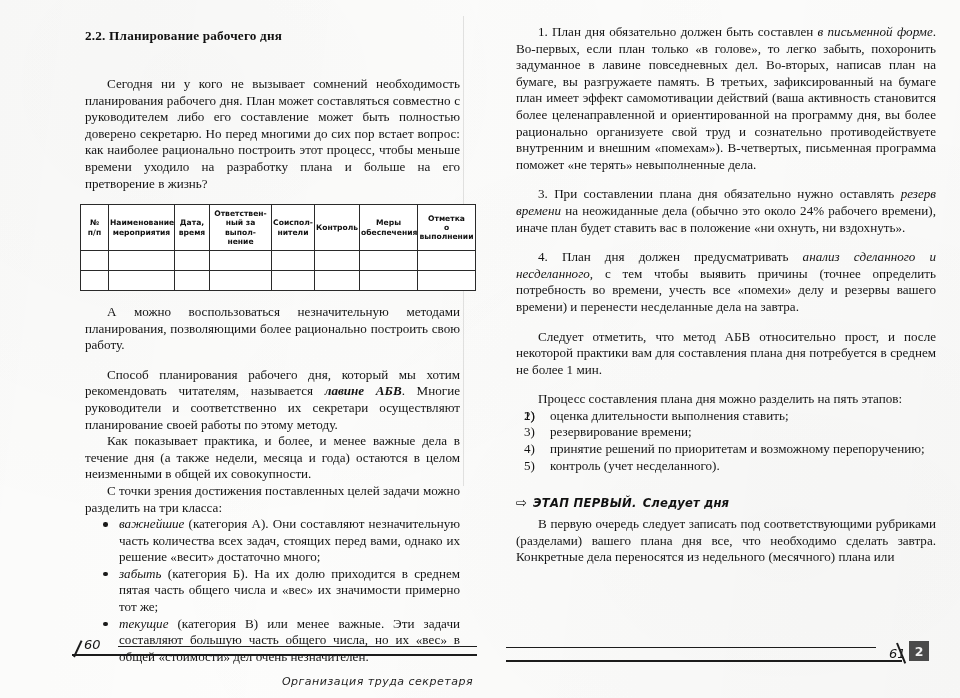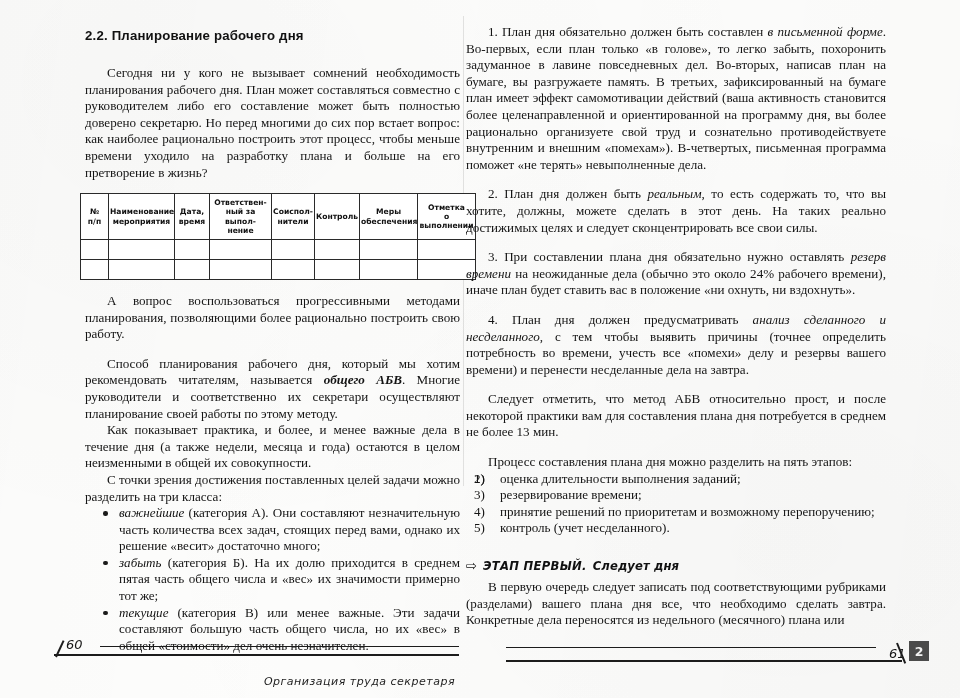--- a/index.html
+++ b/index.html
@@ -43,24 +43,24 @@
     left: 0; top: 0;
     width: 960px;
     height: 698px;
   }
   .col {
     position: absolute;
     top: 0;
     height: 698px;
   }
   .col-left  { left: 58px;  width: 405px; }
-  .col-right { left: 466px; width: 425px; }
+  .col-right { left: 516px; width: 425px; }
 
   .section-title {
-    font-family: Liberation Sans, sans-serif;
+    font-family: Liberation Serif, serif;
     font-weight: bold;
     font-size: 13.2px;
     letter-spacing: 0.2px;
     margin: 28px 0 0 27px;
     color: #111;
   }
 
   p.body {
     margin: 0;
     font-size: 13.1px;
@@ -164,21 +164,21 @@
     font-weight: normal;
     font-size: 13px;
     line-height: 1;
   }
   .stage-head .stage-main { letter-spacing: 0.3px; }
   .stage-head .stage-sub  { letter-spacing: 0.1px; }
 
   
   .footer-left {
     position: absolute;
-    left: 54px;
+    left: 72px;
     top: 640px;
     width: 405px;
     height: 30px;
   }
   .footer-left .rule {
     position: absolute;
     left: 0; top: 14px;
     width: 405px; height: 1.6px;
     background: #1c1c1c;
   }
@@ -270,21 +270,21 @@
 <div class="page">
   <div class="scan-noise"></div>
   <div class="gutter"></div>
 
   <div class="columns">
 
     <div class="col col-left">
 
       <div class="section-title">2.2. Планирование рабочего дня</div>
 
-      <div style="margin-left:27px; margin-top:22px; width:375px;">
+      <div style="margin-left:27px; margin-top:32px; width:375px;">
         <p class="body">Сегодня ни у кого не вызывает сомнений необходимость планирования рабочего дня. План может составляться совместно с руководителем либо его составление может быть полностью доверено секретарю. Но перед многими до сих пор встает вопрос: как наиболее рационально построить этот процесс, чтобы меньше времени уходило на разработку плана и больше на его претворение в жизнь?</p>
 
       </div>
 
       <div class="plan-table-wrap" style="margin-left:22px;">
         <table class="plan">
           <colgroup>
             <col style="width:28px">
               <col style="width:66px">
               <col style="width:35px">
@@ -325,23 +325,23 @@
               <td></td>
               <td></td>
               <td></td>
               <td></td>
             </tr>
           </tbody>
         </table>
       </div>
 
       <div style="margin-left:27px; margin-top:13px; width:375px;">
-        <p class="body">А вопрос воспользоваться прогрессивными методами планирования, позволяющими более рационально построить свою работу.</p>
-
-        <p class="body gap"><span>Способ планирования рабочего дня, который мы хотим рекомендовать читателям, называется </span><span class="bi">общего АБВ</span><span>. Многие руководители и соответственно их секретари осуществляют планирование своей работы по этому методу.</span></p>
+        <p class="body">А можно воспользоваться незначительную методами планирования, позволяющими более рационально построить свою работу.</p>
+
+        <p class="body gap"><span>Способ планирования рабочего дня, который мы хотим рекомендовать читателям, называется </span><span class="bi">лавине АБВ</span><span>. Многие руководители и соответственно их секретари осуществляют планирование своей работы по этому методу.</span></p>
 
         <p class="body tight">Как показывает практика, и более, и менее важные дела в течение дня (а также недели, месяца и года) остаются в целом неизменными в общей их совокупности.</p>
 
         <p class="body tight">С точки зрения достижения поставленных целей задачи можно разделить на три класса:</p>
 
         <ul class="bullets">
           <li>
             <span class="dot"></span><span class="ital">важнейшие</span><span> (категория А). Они составляют незначительную часть количества всех задач, стоящих перед вами, однако их решение «весит» достаточно много;</span>
           </li>
           <li>
@@ -353,36 +353,35 @@
         </ul>
 
       </div>
     </div>
 
     <div class="col col-right">
       <div style="margin-top:24px; width:420px;">
 
         <p class="body"><span>1. План дня обязательно должен быть составлен </span><span class="ital">в письменной форме</span><span>. Во-первых, если план только «в голове», то легко забыть, похоронить задуманное в лавине повседневных дел. Во-вторых, написав план на бумаге, вы разгружаете память. В третьих, зафиксированный на бумаге план имеет эффект самомотивации действий (ваша активность становится более целенаправленной и ориентированной на программу дня, вы более рационально организуете свой труд и сознательно противодействуете внутренним и внешним «помехам»). В-четвертых, письменная программа поможет «не терять» невыполненные дела.</span></p>
 
-        <p class="body gap"><span>2. План дня должен быть </span><span class="ital">реальным</span><span>, то есть содержать то, что вы хотите, должны, можете сделать в этот день. На таких реально достижимых целях и следует сконцентрировать все свои силы.</span></p>
 
         <p class="body gap"><span>3. При составлении плана дня обязательно нужно оставлять </span><span class="ital">резерв времени</span><span> на неожиданные дела (обычно это около 24% рабочего времени), иначе план будет ставить вас в положение «ни охнуть, ни вздохнуть».</span></p>
 
         <p class="body gap"><span>4. План дня должен предусматривать </span><span class="ital">анализ сделанного и несделанного</span><span>, с тем чтобы выявить причины (точнее определить потребность во времени, учесть все «помехи» делу и резервы вашего времени) и перенести несделанные дела на завтра.</span></p>
 
-        <p class="body gap">Следует отметить, что метод АБВ относительно прост, и после некоторой практики вам для составления плана дня потребуется в среднем не более 13 мин.</p>
+        <p class="body gap">Следует отметить, что метод АБВ относительно прост, и после некоторой практики вам для составления плана дня потребуется в среднем не более 1 мин.</p>
 
         <p class="body gap">Процесс составления плана дня можно разделить на пять этапов:</p>
 
         <ol class="steps">
           <li>
             <span class="num">1)</span>
           </li>
           <li>
-            <span class="num">2)</span><span>оценка длительности выполнения заданий;</span>
+            <span class="num">2)</span><span>оценка длительности выполнения ставить;</span>
           </li>
           <li>
             <span class="num">3)</span><span>резервирование времени;</span>
           </li>
           <li>
             <span class="num">4)</span><span>принятие решений по приоритетам и возможному перепоручению;</span>
           </li>
           <li>
             <span class="num">5)</span><span>контроль (учет несделанного).</span>
           </li>

